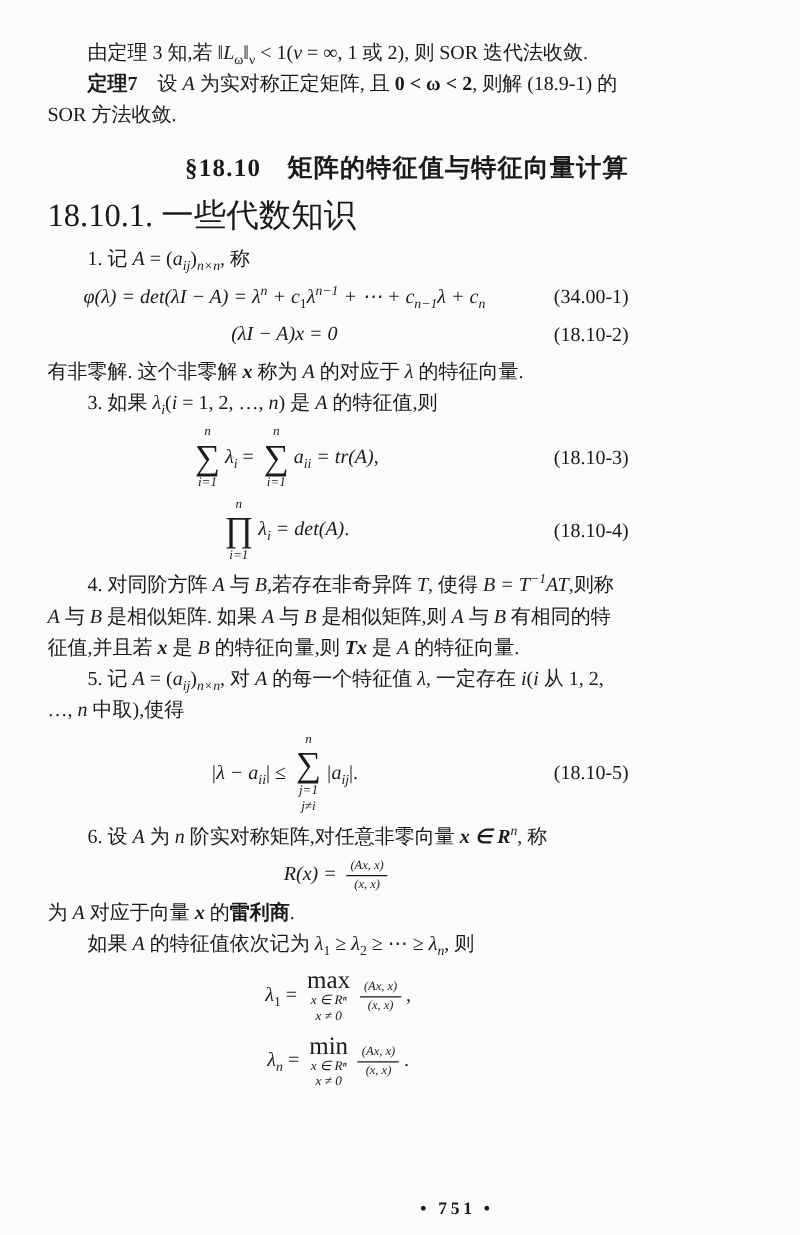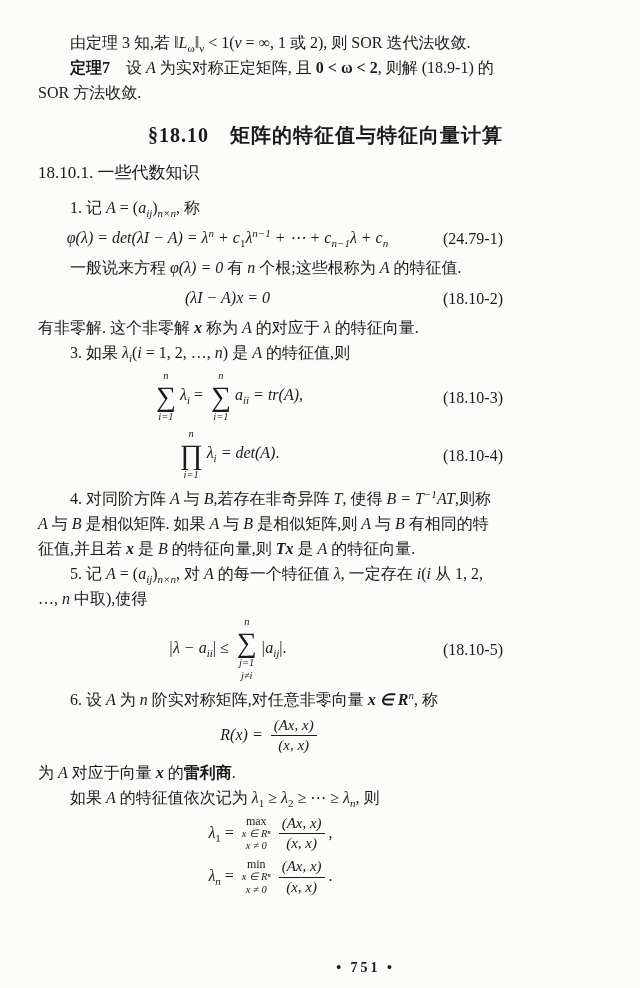--- a/index.html
+++ b/index.html
@@ -10,44 +10,44 @@
     background:var(--paper); color:var(--ink);
     font-family:Liberation Serif, serif;
     font-size:16px; line-height:25px;margin-top:20px;
   }
   p.ln { margin:0; }
   .indent { text-indent:2em; }
   h1.section {
     font-size:20px; font-weight:bold; text-align:right;
     margin:18px 0 12px; letter-spacing:1px;
   }
-  h2.subsection { font-size:17px; font-weight:normal; margin:4px 0 10px; }
+  h2.subsection { font-size:26px; font-weight:normal; margin:4px 0 10px; }
   .it { font-style:italic; }
   .bd { font-weight:bold; }
   .bdit { font-weight:bold; font-style:italic; }
   sup, sub { font-size:11px; line-height:0; }
   .eq { position:relative; text-align:center; margin:5px 0; padding-right:86px; }
   .eq.notag { padding-right:0; }
   .eq .tag {
     position:absolute; right:0; top:50%; transform:translateY(-50%);
     font-size:16px; white-space:nowrap;
   }
   .big {
     display:inline-flex; flex-direction:column; align-items:center;
     vertical-align:middle; line-height:1; margin:0 4px;
   }
   .bsym { font-size:28px; line-height:1; }
   .blim { font-size:10.5px; line-height:1.2; font-style:italic; white-space:nowrap; }
   .bbot { display:flex; flex-direction:column; align-items:center; }
-  .lim .lsym { font-size:12px; line-height:1.1; font-style:normal; }
+  .lim .lsym { font-size:20px; line-height:1.1; font-style:normal; }
   .frac {
     display:inline-flex; flex-direction:column; align-items:center;
     vertical-align:middle; margin:0 4px; font-style:italic; line-height:1.15;
   }
-  .frac .num, .frac .den { font-size:15px; padding:0 3px; white-space:nowrap; }
+  .frac .num, .frac .den { font-size:10px; padding:0 3px; white-space:nowrap; }
   .frac .bar { align-self:stretch; border-top:1.3px solid var(--ink); margin:1px 0; height:0; }
   .pageno {
     position:absolute; right:138px; bottom:28px;
     font-size:14px; font-weight:bold; letter-spacing:3px;
   }
 </style>
 </head>
 <body>
 
 <div class="page">
@@ -55,24 +55,23 @@
   <p class="ln indent"><span class="tk">由定理 3 知,若 </span><span class="tk">‖</span><span class="it">L</span><sub>ω</sub><span class="tk">‖</span><sub>ν</sub><span class="tk"> &lt; 1(</span><span class="it">ν</span><span class="tk"> = ∞, 1 或 2), 则 SOR 迭代法收敛.</span></p>
   <p class="ln indent"><span class="bd">定理7</span><span class="tk">　设 </span><span class="it">A</span><span class="tk"> 为实对称正定矩阵, 且 </span><span class="bd">0 &lt; ω &lt; 2</span><span class="tk">, 则解 (18.9-1) 的 SOR 方法收敛.</span></p>
 
   <h1 class="section">§18.10　矩阵的特征值与特征向量计算</h1>
   <h2 class="subsection">18.10.1. 一些代数知识</h2>
 
   <p class="ln indent"><span class="tk">1. 记 </span><span class="it">A</span><span class="tk"> = (</span><span class="it">a</span><sub class="it">ij</sub><span class="tk">)</span><sub class="it">n×n</sub><span class="tk">, 称</span></p>
 
   <div class="eq">
     <span class="body"><span class="it">φ(λ) = det(λI − A) = λ</span><sup class="it">n</sup><span class="it"> + c</span><sub>1</sub><span class="it">λ</span><sup class="it">n−1</sup><span class="it"> + ⋯ + c</span><sub class="it">n−1</sub><span class="it">λ + c</span><sub class="it">n</sub></span>
-    <span class="tag">(24.79-1)</span>
+    <span class="tag">(34.00-1)</span>
   </div>
 
-  <p class="ln indent"><span class="tk">一般说来方程 </span><span class="it">φ(λ) = 0</span><span class="tk"> 有 </span><span class="it">n</span><span class="tk"> 个根;这些根称为 </span><span class="it">A</span><span class="tk"> 的特征值.</span></p>
 
 
   <div class="eq">
     <span class="body"><span class="it">(λI − A)x = 0</span></span>
     <span class="tag">(18.10-2)</span>
   </div>
 
   <p class="ln"><span class="tk">有非零解. 这个非零解 </span><span class="bdit">x</span><span class="tk"> 称为 </span><span class="it">A</span><span class="tk"> 的对应于 </span><span class="it">λ</span><span class="tk"> 的特征向量.</span></p>
 
   <p class="ln indent"><span class="tk">3. 如果 </span><span class="it">λ</span><sub class="it">i</sub><span class="tk">(</span><span class="it">i</span><span class="tk"> = 1, 2, …, </span><span class="it">n</span><span class="tk">) 是 </span><span class="it">A</span><span class="tk"> 的特征值,则</span></p>

